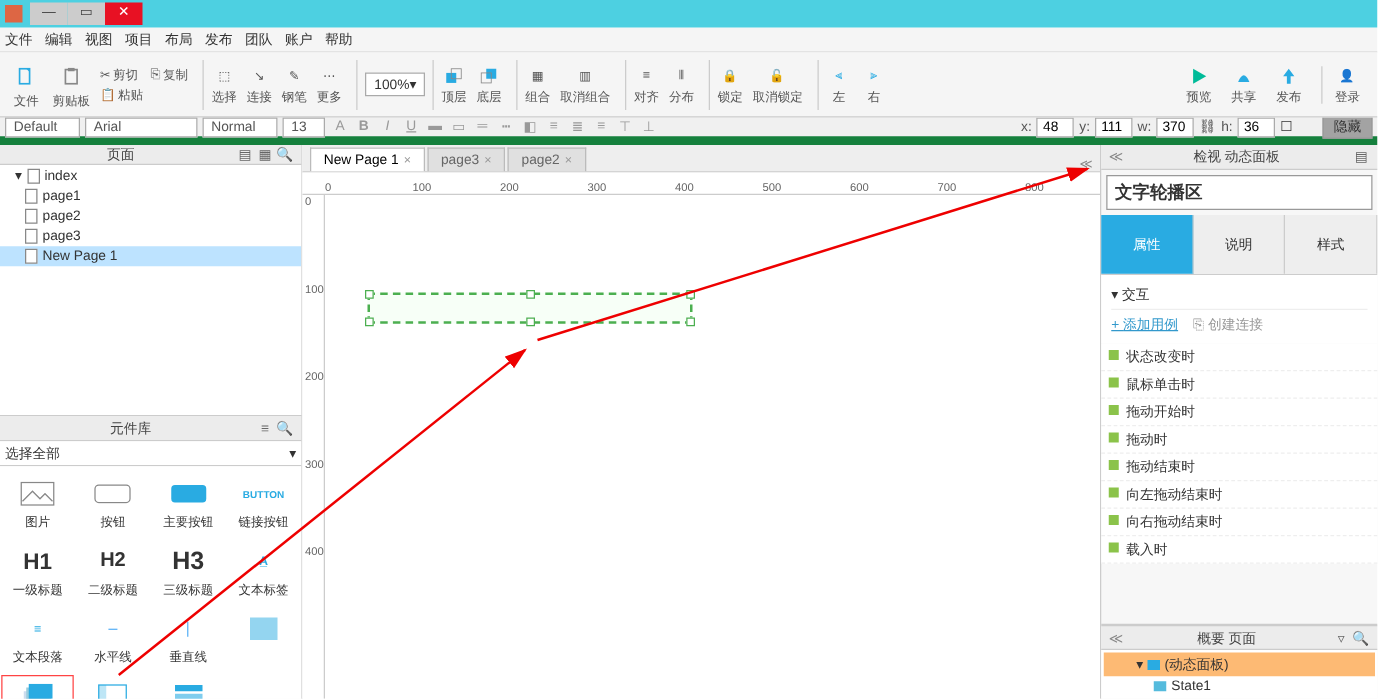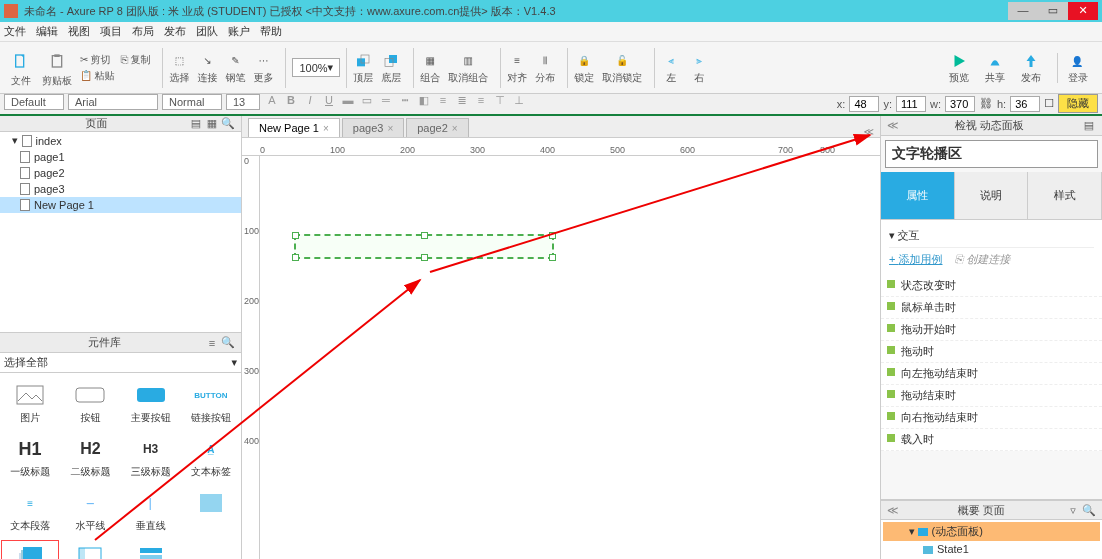--- a/index.html
+++ b/index.html
@@ -25,29 +25,29 @@
 .tool-group .icon { width: 20px; height: 20px; display: flex; align-items: center; justify-content: center; }
 .tool-group.big .icon { width: 26px; height: 26px; }
 .tool-small-grid { display: grid; grid-template-columns: auto auto; gap: 2px 6px; font-size: 10px; margin-right: 6px; }
 .tool-small-grid div { display: flex; align-items: center; gap: 2px; color: #555; }
 .sep { width: 1px; height: 40px; background: #ccc; margin: 0 4px; }
 .zoom-dd { border: 1px solid #aaa; background: #fff; padding: 2px 6px; font-size: 11px; display: inline-flex; align-items: center; }
 .toolbar .right-tools { position: absolute; right: 8px; top: 0; height: 52px; display: flex; align-items: center; gap: 10px; }
 .right-tools .tool-group .icon svg { width: 18px; height: 18px; }
 
 
-.stylebar { height: 22px; background: #f0f0f0; border-bottom: 2px solid #15803d; display: flex; align-items: flex-start; padding: 0 4px; gap: 4px; font-size: 11px; }
+.stylebar { height: 22px; background: #f0f0f0; border-bottom: 7px solid #15803d; display: flex; align-items: center; padding: 0 4px; gap: 4px; font-size: 11px; }
 .stylebar select, .stylebar input { font-size: 11px; border: 1px solid #aaa; background: #fff; padding: 1px 4px; }
 .stylebar .dd { border: 1px solid #aaa; background: #fff; padding: 1px 10px 1px 6px; position: relative; color: #555; min-width: 60px; }
 .stylebar .icons { display: flex; gap: 3px; color: #999; }
 .stylebar .icons span { width: 16px; text-align: center; }
 .stylebar .right { margin-left: auto; display: flex; align-items: center; gap: 4px; }
 .stylebar .right input { width: 30px; }
 .stylebar .right label { color: #555; }
-.stylebar .hidebtn { background: #fde047; border: 1px solid #999; padding: 1px 8px; }
+.stylebar .hidebtn { background: #a3a3a3; border: 1px solid #999; padding: 1px 8px; margin-left: 20px; }
 
 
 .main { display: flex; height: calc(559px - 22px - 20px - 52px - 22px); }
 
 
 .leftcol { width: 242px; background: #f7f7f7; display: flex; flex-direction: column; border-right: 1px solid #ccc; }
 .panel-header { height: 20px; background: #ececec; border-bottom: 1px solid #ccc; display: flex; align-items: center; padding: 0 6px; font-size: 11px; color: #444; }
 .panel-header .title { flex: 1; text-align: center; }
 .panel-header .pbtn { width: 14px; height: 14px; color: #666; display: flex; align-items: center; justify-content: center; margin-left: 2px; }
 
@@ -87,21 +87,21 @@
 
 .rightcol { width: 222px; background: #f7f7f7; border-left: 1px solid #ccc; display: flex; flex-direction: column; }
 .widget-name-input { margin: 4px; padding: 4px 6px; border: 1px solid #999; background: #fff; font-size: 14px; font-weight: bold; }
 .prop-tabs { display: flex; border-bottom: 1px solid #ccc; }
 .prop-tab { flex: 1; text-align: center; padding: 16px; font-size: 11px; background: #eee; border-right: 1px solid #ccc; }
 .prop-tab.active { background: #29abe2; color: #fff; }
 .prop-section { padding: 4px 8px; font-size: 11px; background: #fff; }
 .prop-section .sec-title { color: #333; padding: 4px 0; border-bottom: 1px solid #eee; }
 .prop-section .action-row { display: flex; gap: 12px; padding: 4px 0; font-size: 11px; }
 .prop-section .add-case { color: #39c; text-decoration: underline; }
-.prop-section .create-link { color: #999; font-style: italic; }
+.prop-section .create-link { color: #999; }
 .event-list { background: #fff; }
 .event-list .evt { padding: 3px 4px 3px 20px; font-size: 11px; border-bottom: 1px dashed #eee; position: relative; }
 .event-list .evt::before { content: ''; position: absolute; left: 6px; top: 5px; width: 8px; height: 8px; background: #8bc34a; }
 .outline-panel { border-top: 1px solid #ccc; margin-top: auto; }
 .outline-panel .panel-header { border-top: 1px solid #ccc; }
 .outline-tree { background: #fff; padding: 2px; font-size: 11px; }
 .outline-tree .onode { padding: 2px 4px 2px 14px; }
 .outline-tree .onode.l1 { padding-left: 26px; }
 .outline-tree .onode.l2 { padding-left: 40px; }
 .outline-tree .sel { background: #fdba74; }
@@ -111,21 +111,20 @@
 .arrow { position: absolute; pointer-events: none; }
 
 
 svg.icn { width: 16px; height: 16px; }
 </style>
 </head>
 <body>
 
 <div class="titlebar">
   <div class="appicon"></div>
-  <div class="titletext">未命名 - Axure RP 8 团队版 : 米 业成 (STUDENT) 已授权    &lt;中文支持：www.axure.com.cn提供&gt; 版本：V1.4.3</div>
   <div class="winbtns">
     <div class="winbtn min">—</div>
     <div class="winbtn max">▭</div>
     <div class="winbtn close">✕</div>
   </div>
 </div>
 
 <div class="menubar">
   <span>文件</span>
   <span>编辑</span>
@@ -383,21 +382,21 @@
           </div>
         <div class="lib-item">
             <div class="licon" style="font-size:18px;color:#333">H1</div>
             <span>一级标题</span>
           </div>
         <div class="lib-item">
             <div class="licon" style="font-size:16px;color:#333">H2</div>
             <span>二级标题</span>
           </div>
         <div class="lib-item">
-            <div class="licon" style="font-size:12px;color:#333">H3</div>
+            <div class="licon" style="font-size:20px;color:#333">H3</div>
             <span>三级标题</span>
           </div>
 
         <div class="lib-item">
             <div class="licon" style="color:#29abe2">A̲</div>
             <span>文本标签</span>
           </div>
         <div class="lib-item">
             <div class="licon" style="color:#29abe2">≡</div>
             <span>文本段落</span>
@@ -465,21 +464,21 @@
       <div class="tabs-right">≪</div>
     </div>
     <div class="ruler-h">
       <span class="tick" style="left:18px">0</span>
       <span class="tick" style="left:88px">100</span>
       <span class="tick" style="left:158px">200</span>
       <span class="tick" style="left:228px">300</span>
       <span class="tick" style="left:298px">400</span>
       <span class="tick" style="left:368px">500</span>
       <span class="tick" style="left:438px">600</span>
-      <span class="tick" style="left:536px">700</span>
+      <span class="tick" style="left:508px">700</span>
       <span class="tick" style="left:578px">800</span>
     </div>
     <div class="canvas-wrap">
       <div class="ruler-v">
         <span class="tick" style="top:0">0</span>
         <span class="tick" style="top:70px">100</span>
         <span class="tick" style="top:140px">200</span>
         <span class="tick" style="top:210px">300</span>
         <span class="tick" style="top:280px">400</span>
       </div>
@@ -513,22 +512,22 @@
       <div class="action-row">
         <span class="add-case">+ <span>添加用例</span></span>
         <span class="create-link">⎘ <span>创建连接</span></span>
       </div>
     </div>
     <div class="event-list">
       <div class="evt">状态改变时</div>
       <div class="evt">鼠标单击时</div>
       <div class="evt">拖动开始时</div>
       <div class="evt">拖动时</div>
+      <div class="evt">拖动结束时</div>
       <div class="evt">向左拖动结束时</div>
-      <div class="evt">拖动结束时</div>
       <div class="evt">向右拖动结束时</div>
       <div class="evt">载入时</div>
     </div>
 
     <div class="outline-panel">
       <div class="panel-header">
         <span style="color:#888">≪</span>
         <span class="title">概要  页面</span>
         <span class="pbtn">▿</span>
         <span class="pbtn">🔍</span>

